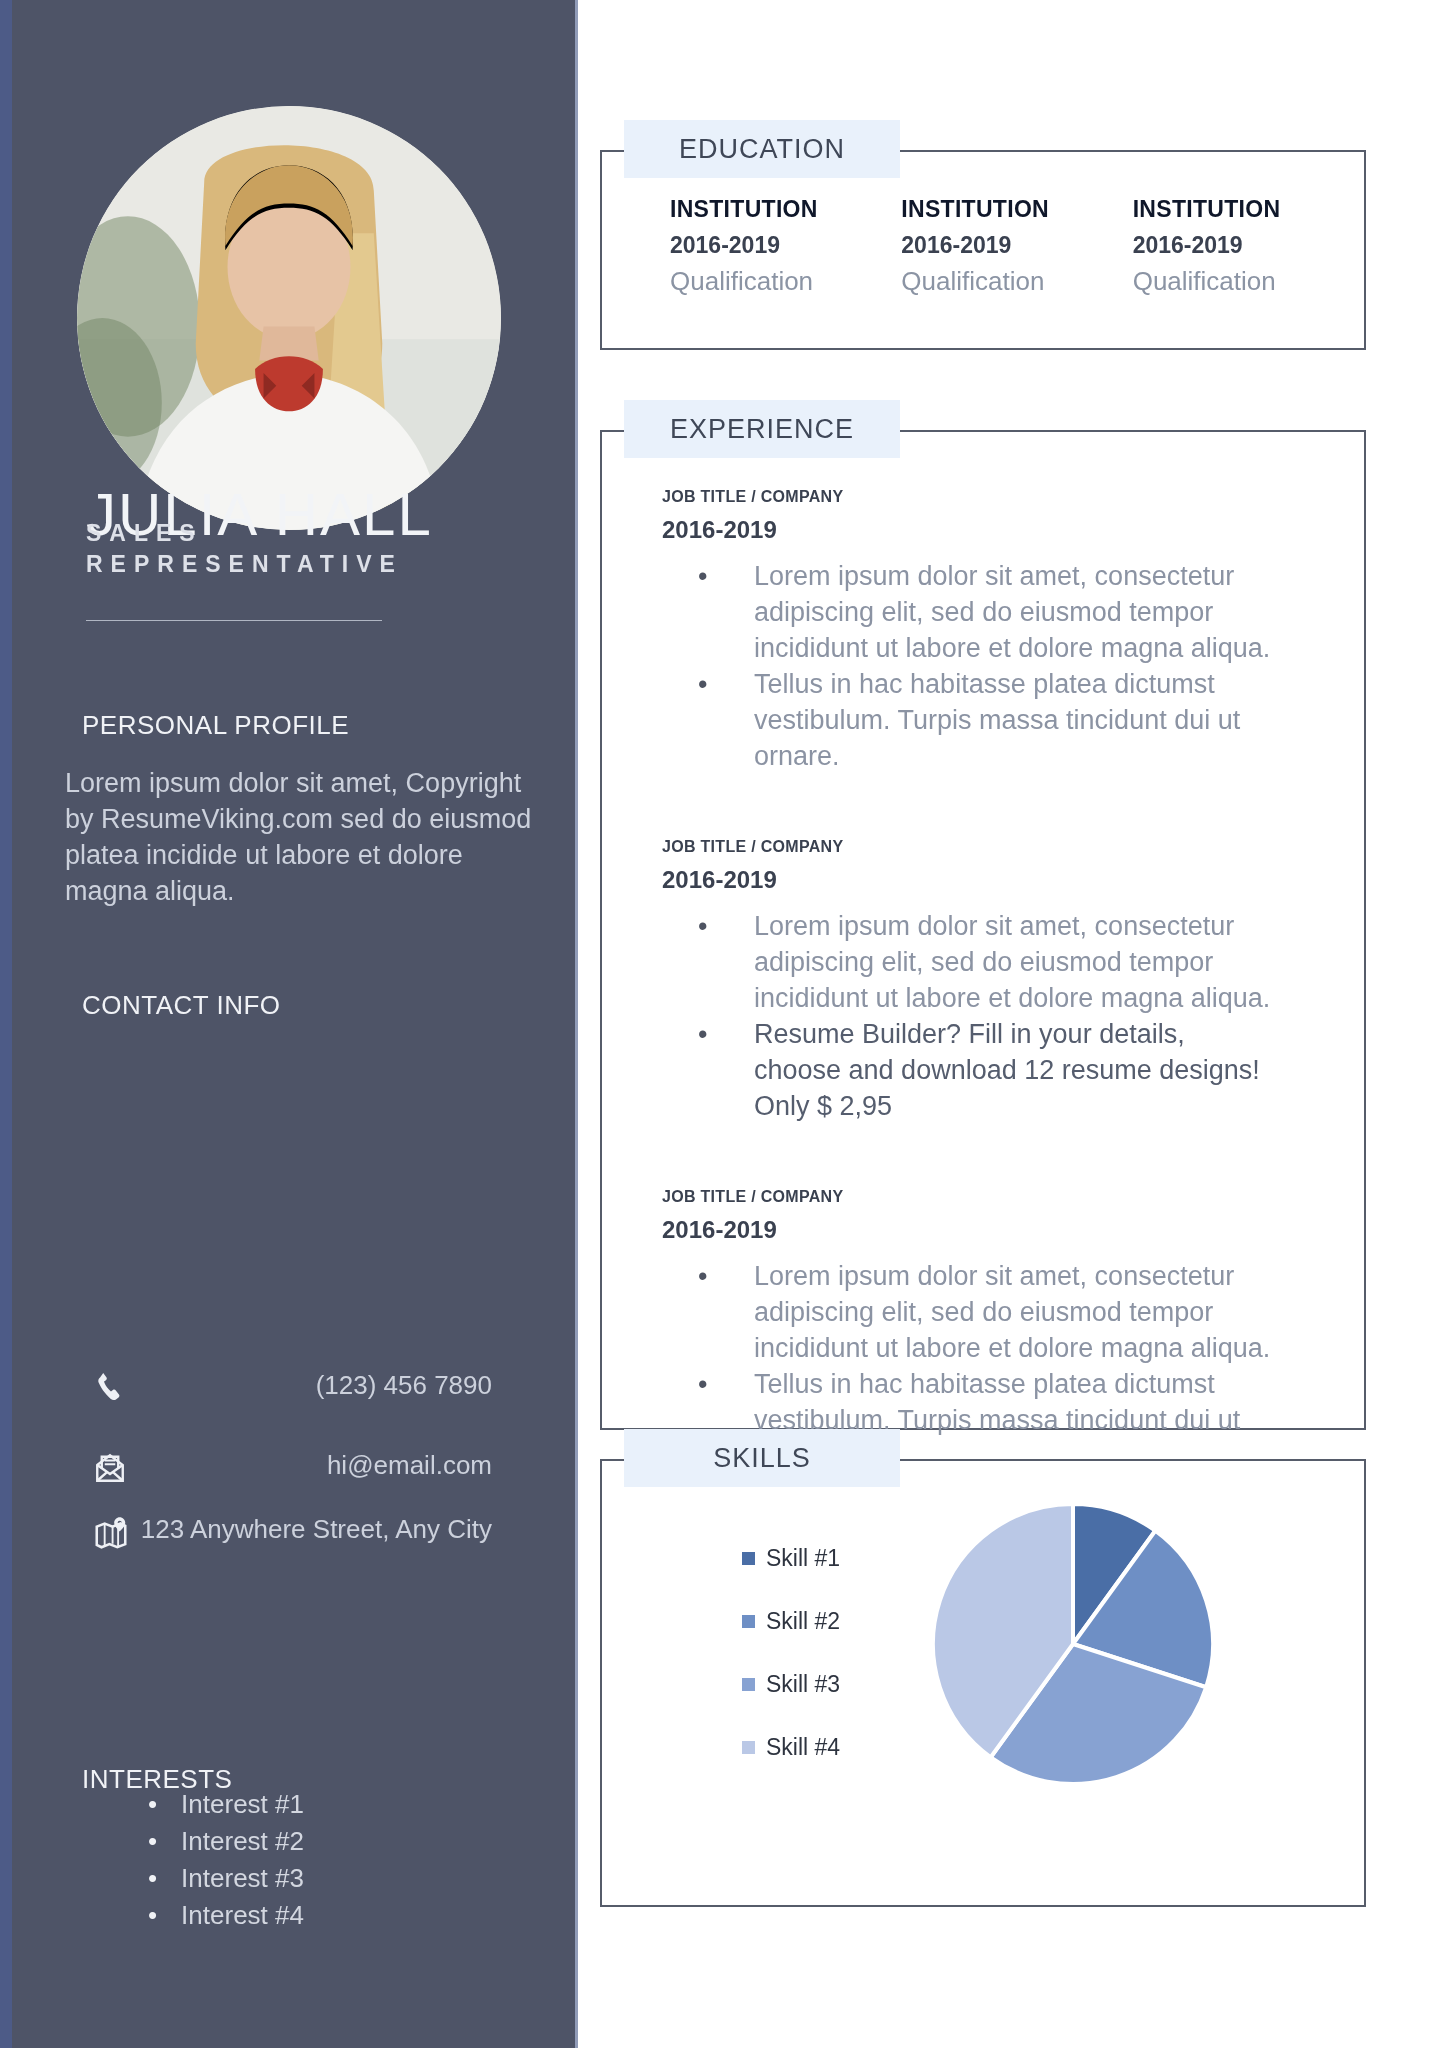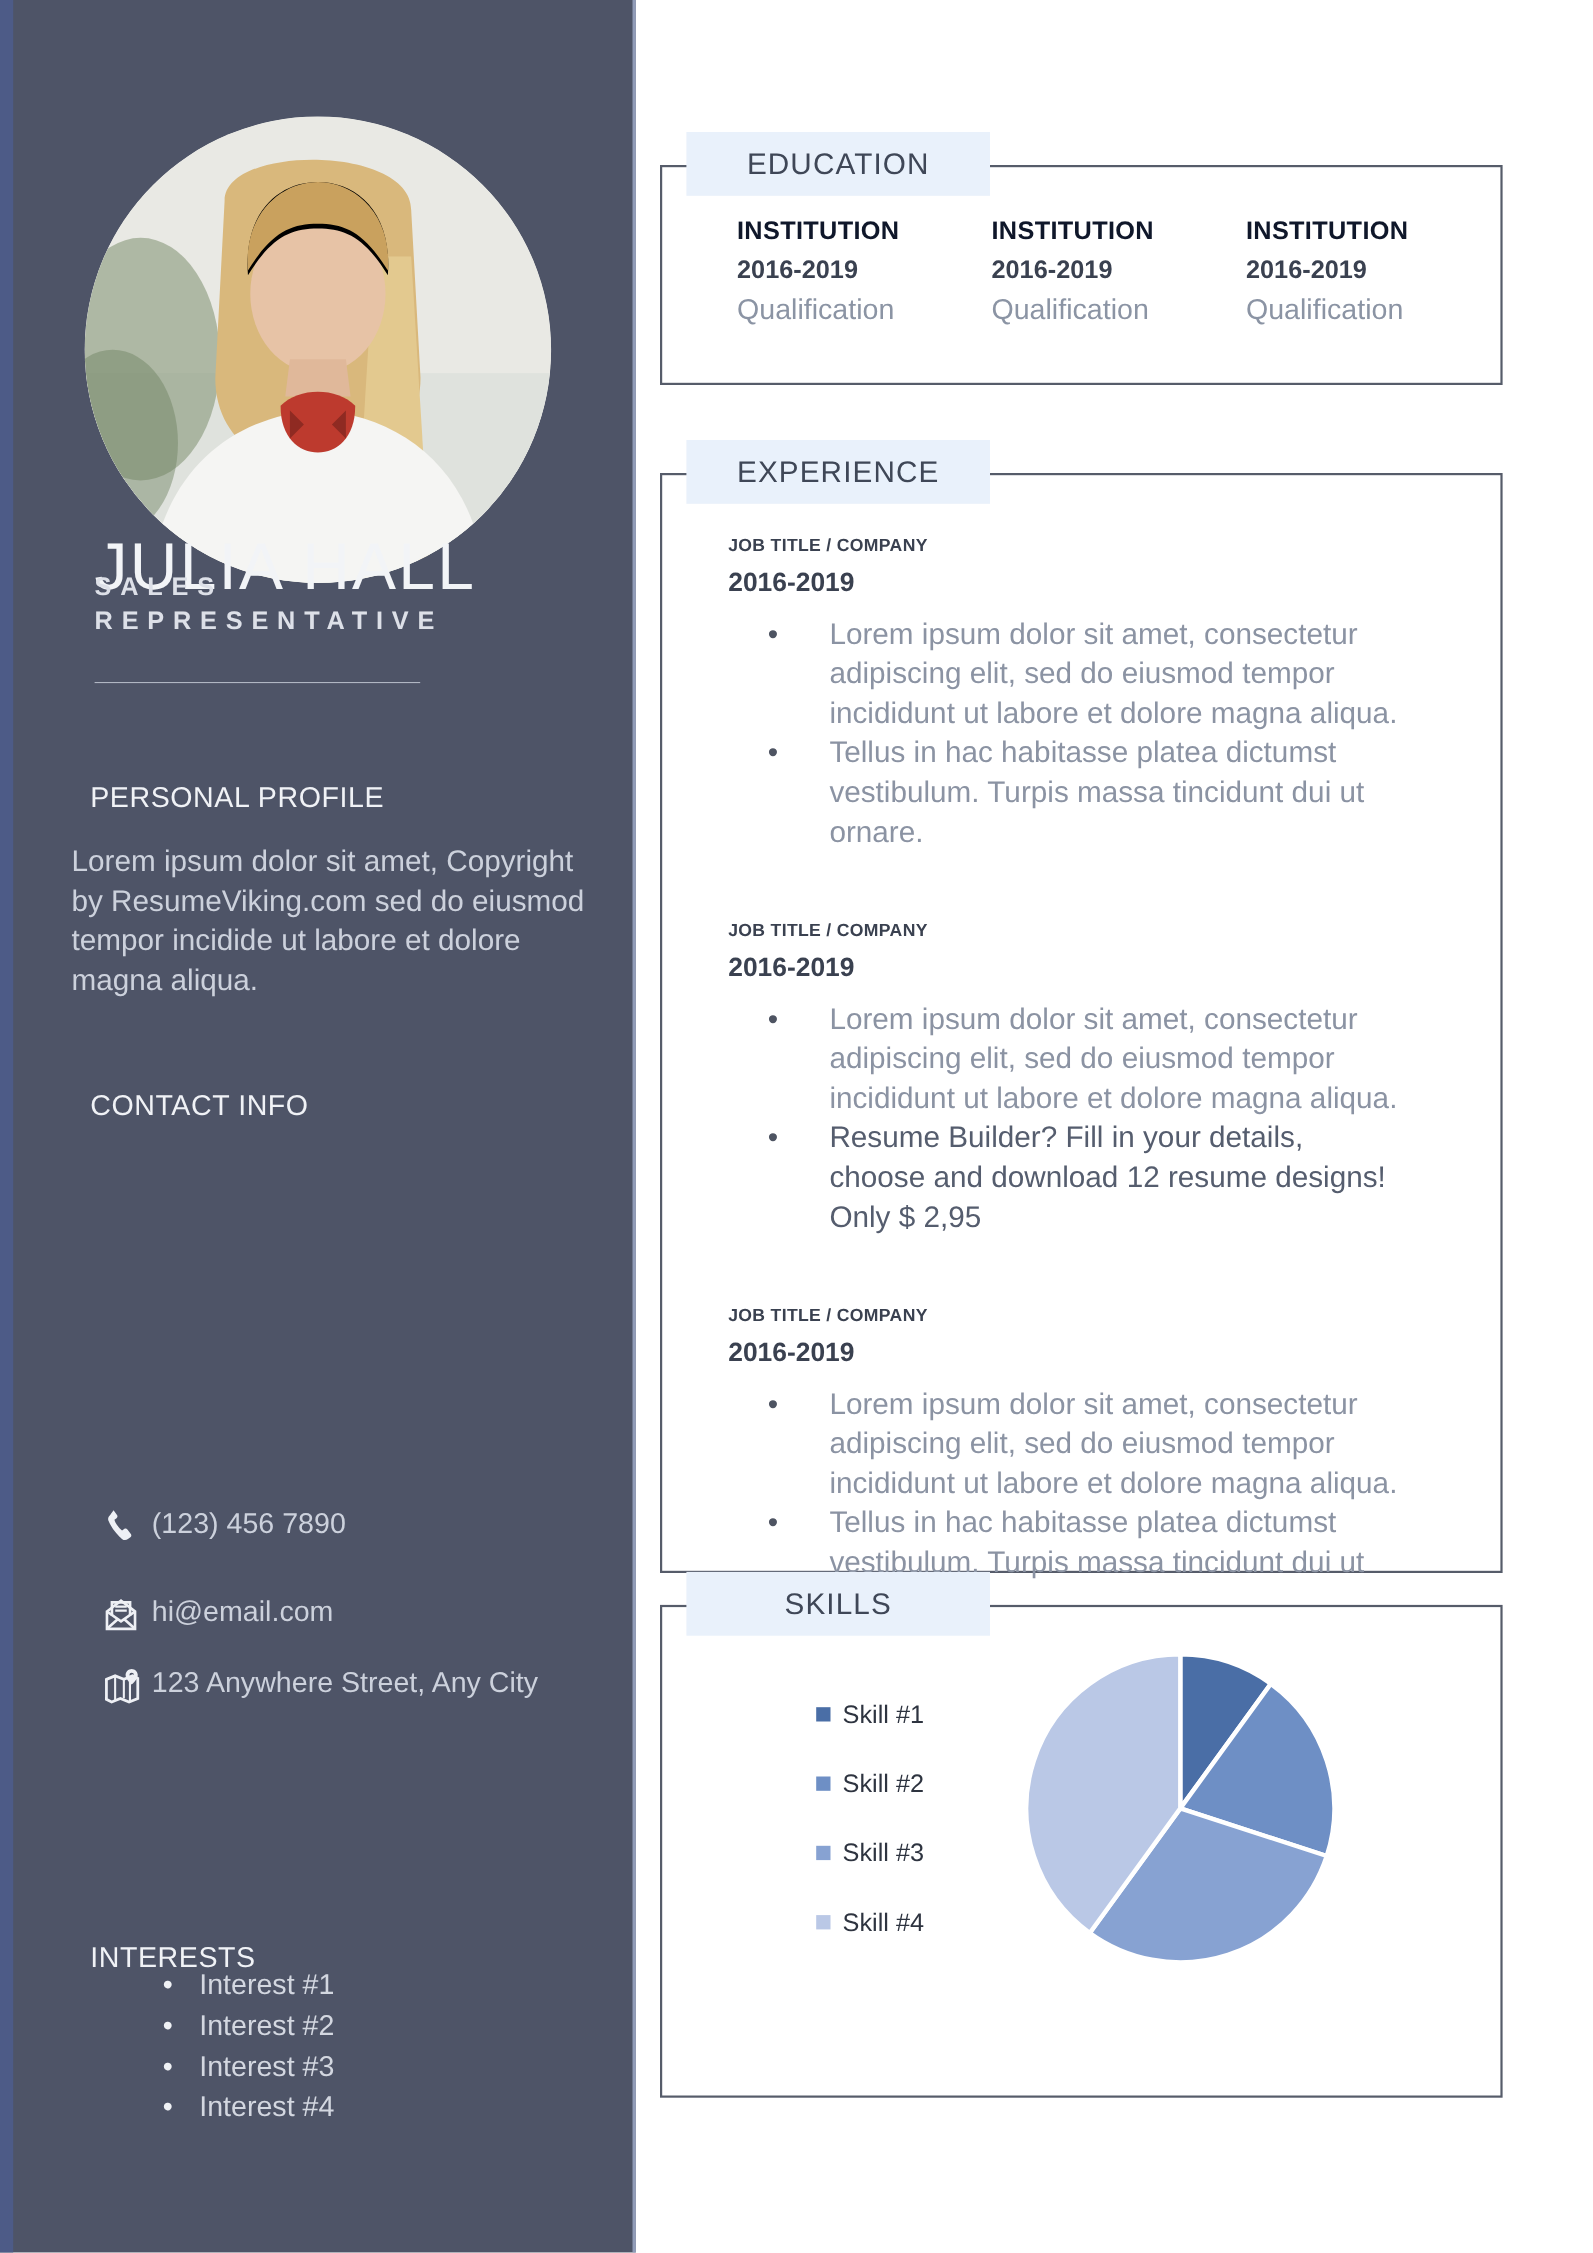--- a/index.html
+++ b/index.html
@@ -22,21 +22,21 @@
 
   .side-heading{position:absolute;font-size:26px;font-weight:500;letter-spacing:.5px;color:#f0f2f6;}
   .h-profile{left:82px;top:688px;}
   .h-contact{left:82px;top:968px;}
   .h-interests{left:82px;top:1742px;}
 
   .profile-text{position:absolute;left:65px;top:738px;width:478px;font-size:27px;line-height:36px;color:#ccd1dc;}
 
   .contact-row{position:absolute;left:92px;width:400px;display:flex;align-items:flex-start;}
   .contact-row .c-icon{width:46px;flex:0 0 46px;margin-top:2px;}
-  .contact-row .c-text{flex:1;text-align:left;font-size:26px;line-height:34px;color:#ccd1dc;}
+  .contact-row .c-text{flex:1;text-align:right;font-size:26px;line-height:34px;color:#ccd1dc;}
   .row-phone{top:1368px;}
   .row-email{top:1448px;}
   .row-address{top:1512px;}
 
   .interests-list{position:absolute;left:148px;top:1786px;margin:0;padding:0;list-style:none;}
   .interests-list li{display:flex;align-items:baseline;font-size:26px;line-height:37px;color:#d3d7e0;}
   .interests-list .dot{color:#f0f2f6;margin-right:24px;font-size:26px;}
 
   
   .section{position:absolute;left:600px;width:766px;}
@@ -105,21 +105,21 @@
           <path d="M44,63 l3,3 l-3,3 z M56,63 l-3,3 l3,3 z" fill="#8f2a22"></path>
         </g>
       </svg>
     </div>
 
     <h1 class="name">JULIA HALL</h1>
     <div class="job-title">SALES REPRESENTATIVE</div>
     <div class="divider"></div>
 
     <h2 class="side-heading h-profile">PERSONAL PROFILE</h2>
-    <p class="profile-text">Lorem ipsum dolor sit amet, Copyright by ResumeViking.com sed do eiusmod tempor incidide ut labore et dolore magna aliqua.</p>
+    <p class="profile-text">Lorem ipsum dolor sit amet, Copyright by ResumeViking.com sed do eiusmod platea incidide ut labore et dolore magna aliqua.</p>
 
     <h2 class="side-heading h-contact">CONTACT INFO</h2>
 
     <div class="contact-row row-phone">
       <span class="c-icon">
         <svg viewBox="0 0 24 24" width="34" height="34">
             <path fill="#eef0f5" d="M6.6,2.8 L9.2,5.4 C9.8,6 9.8,6.9 9.2,7.5 L8,8.7 C8.6,10.2 10,12 12,13.6 L13.8,14.9 L15,13.7 C15.6,13.1 16.5,13.1 17.1,13.7 L19.7,16.3 C20.3,16.9 20.3,17.8 19.7,18.4 L18.3,19.8 C17.3,20.8 15.7,21 14.5,20.2 C11.9,18.6 7.4,15 4.3,9.9 C3.6,8.7 3.8,7.2 4.8,6.2 L5.2,5.4 L6.6,2.8 Z" transform="rotate(8 12 12)"></path>
           </svg>
       </span>
       <span class="c-text">(123) 456 7890</span>

